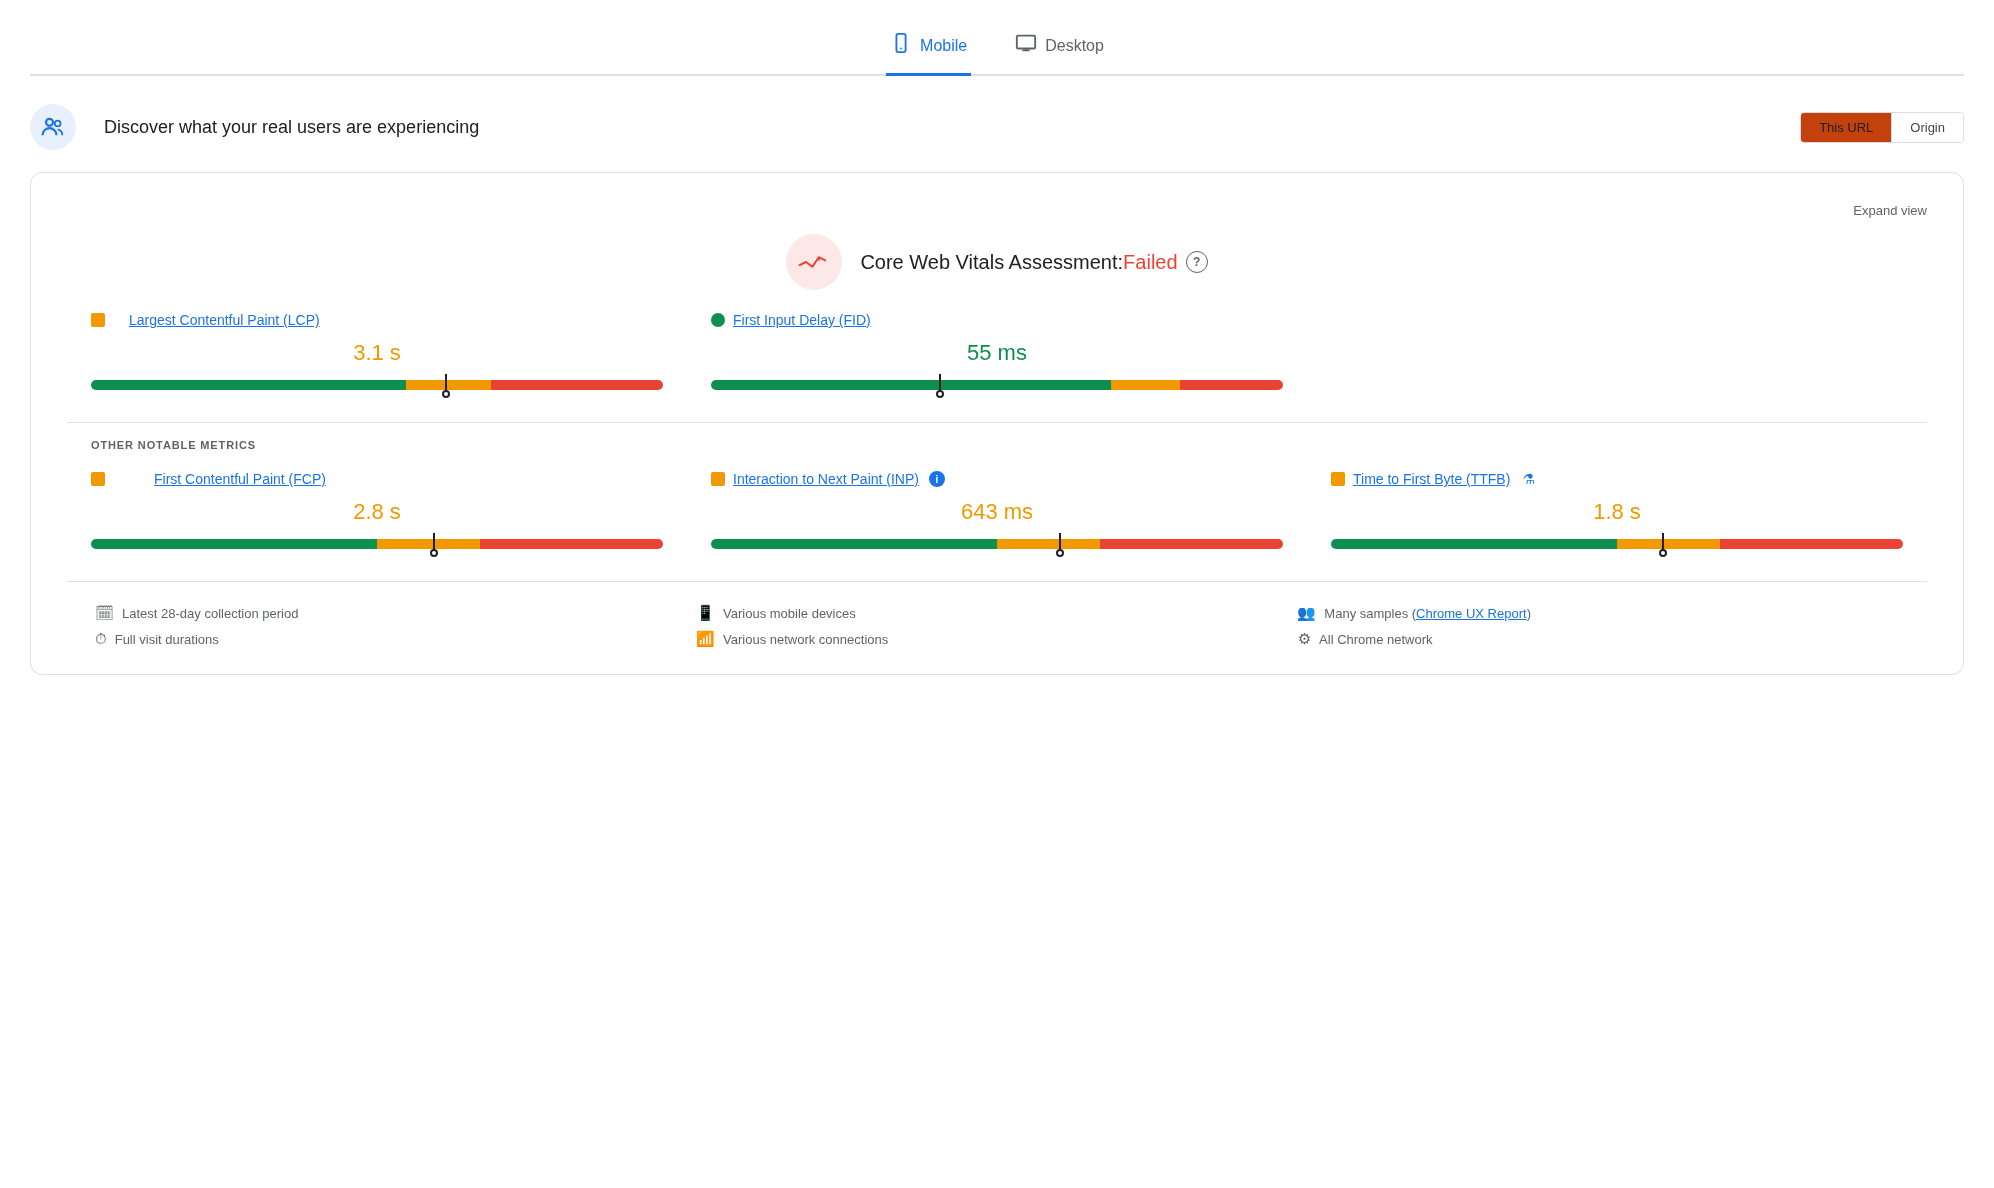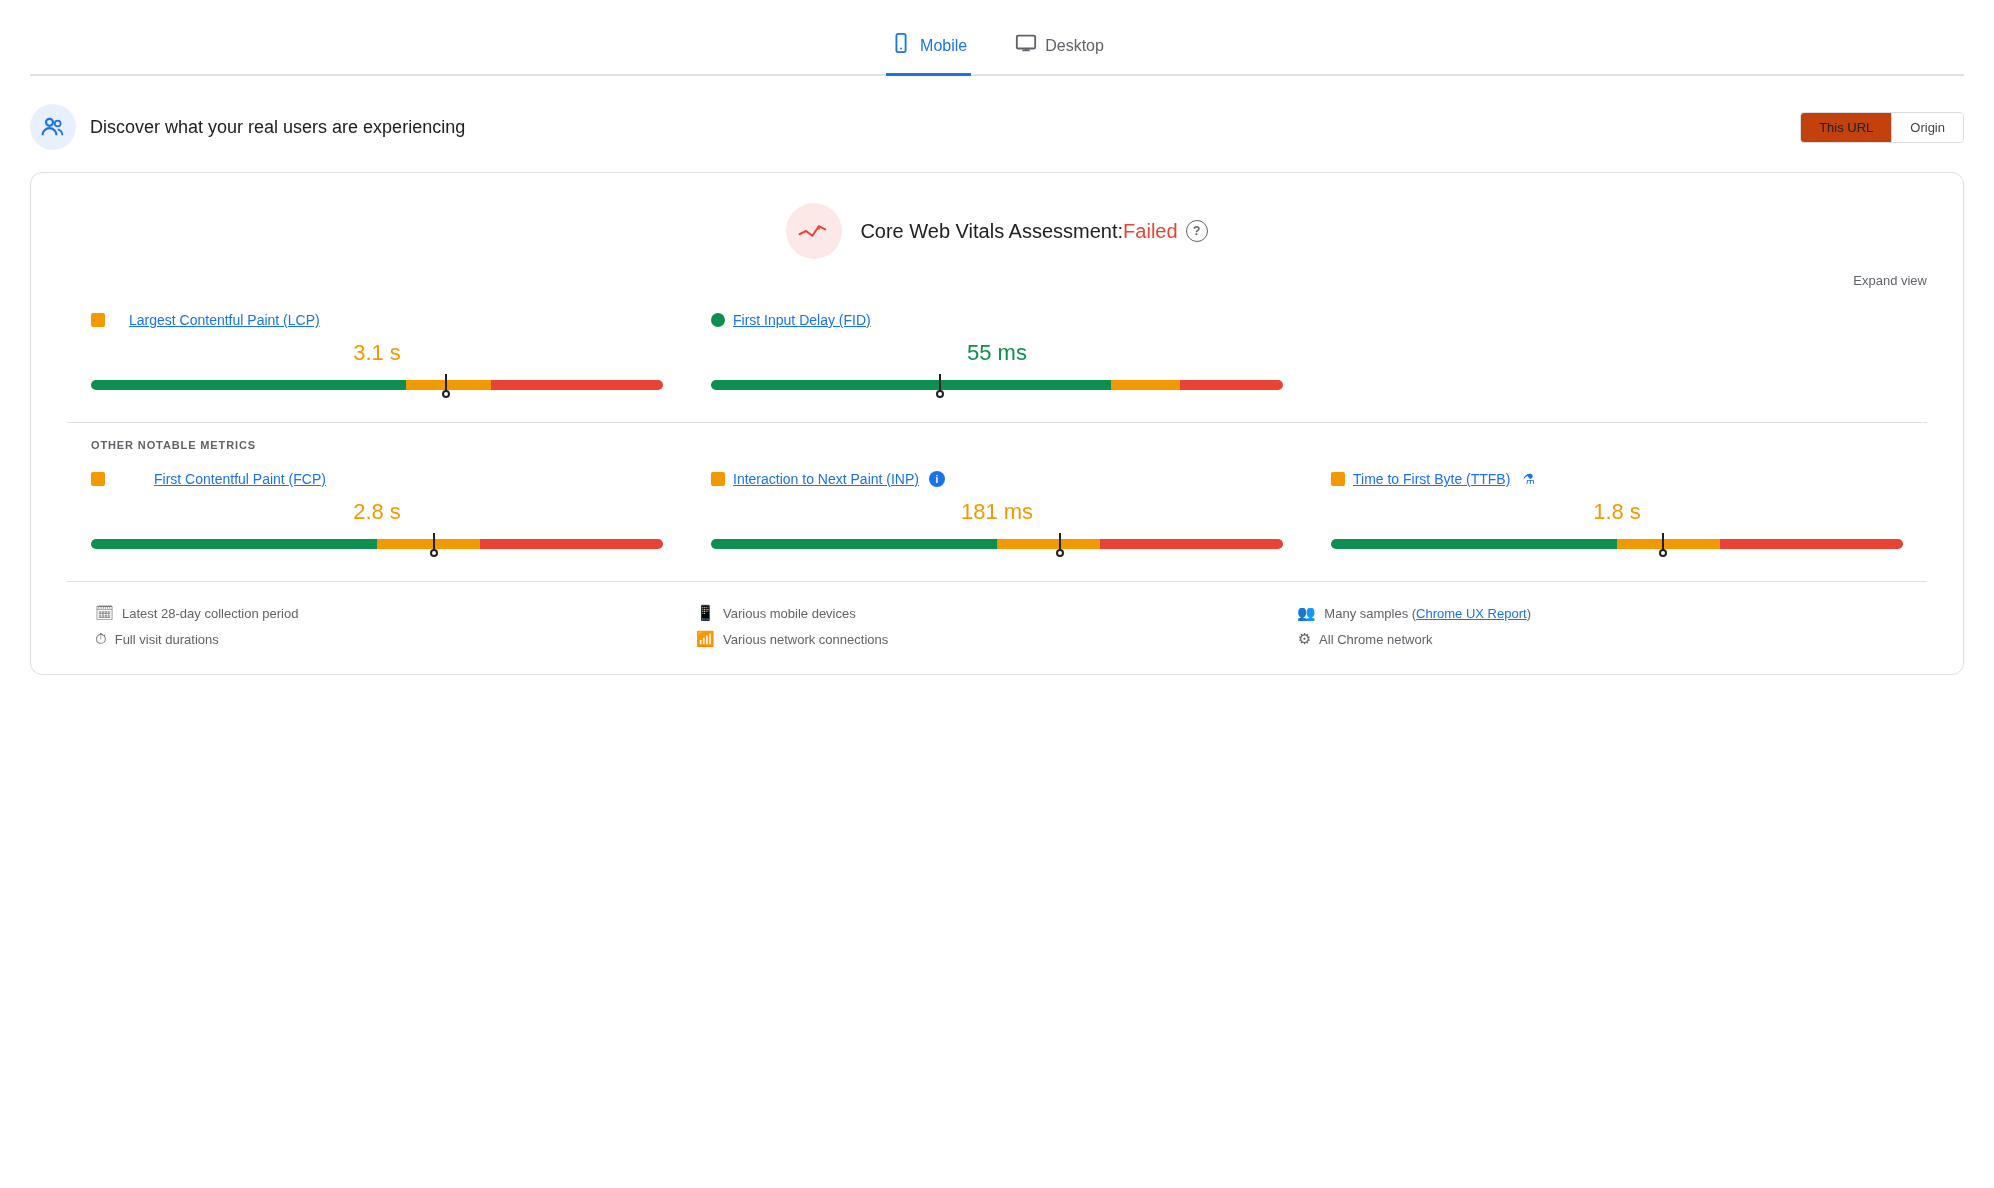--- a/index.html
+++ b/index.html
@@ -48,57 +48,57 @@
         <rect x="2" y="4" width="20" height="14" rx="1.5" stroke="#5f6368" stroke-width="2" fill="none"></rect>
         <line x1="8" y1="20" x2="16" y2="20" stroke="#5f6368" stroke-width="2"></line>
         <line x1="12" y1="18" x2="12" y2="20" stroke="#5f6368" stroke-width="2"></line>
       </svg>
     </span>
     <span>Desktop</span>
   </div>
 </div>
 
 <div style="display:flex;align-items:center;justify-content:space-between;margin-bottom:22px;">
-  <div style="display:flex;align-items:center;gap:14px;">
+  <div style="display:flex;align-items:center;gap:28px;">
     <div style="width:46px;height:46px;border-radius:50%;background:#e8f0fe;display:flex;align-items:center;justify-content:center;">
       <svg width="28" height="28" viewBox="0 0 24 24" fill="none" xmlns="http://www.w3.org/2000/svg">
         <circle cx="9" cy="8" r="3" stroke="#1a73e8" stroke-width="1.8" fill="none"></circle>
         <circle cx="16" cy="9" r="2.5" stroke="#1a73e8" stroke-width="1.5" fill="none"></circle>
         <path d="M3 19c0-3.3 2.7-6 6-6s6 2.7 6 6" stroke="#1a73e8" stroke-width="1.8" fill="none"></path>
         <path d="M16 14c2.2.5 4 2.5 4 5" stroke="#1a73e8" stroke-width="1.5" fill="none"></path>
       </svg>
     </div>
     <span style="font-size:18px;font-weight:500;color:#202124;">Discover what your real users are experiencing</span>
   </div>
   <div style="display:flex;border:1px solid #dadce0;border-radius:4px;overflow:hidden;">
     <button style="padding:7px 18px;border:none;background:#c2410c;cursor:pointer;font-size:13px;color:#202124;font-weight:500;border-right:1px solid #dadce0;">This URL</button>
     <button style="padding:7px 18px;border:none;background:#fff;cursor:pointer;font-size:13px;color:#444;">Origin</button>
   </div>
 </div>
 
 <div style="border:1px solid #e0e0e0;border-radius:12px;padding:30px 36px 0;">
 
+  <div style="display:flex;justify-content:flex-end;margin-bottom:16px;">
+    <span style="color:#5f6368;font-size:13px;cursor:pointer;text-decoration:none;">Expand view</span>
+  </div>
+
   <div style="display:flex;align-items:center;justify-content:center;gap:18px;margin-bottom:14px;">
     <div style="width:56px;height:56px;border-radius:50%;background:#fce8e6;display:flex;align-items:center;justify-content:center;flex-shrink:0;">
       <svg width="32" height="20" viewBox="0 0 40 20">
         <polyline points="2,14 10,10 18,16 26,4 34,8" stroke="#ea4335" stroke-width="2.5" fill="none" stroke-linecap="round" stroke-linejoin="round"></polyline>
         <polygon points="26,4 28,8 24,8" fill="#ea4335"></polygon>
       </svg>
     </div>
     <div style="display:flex;align-items:center;font-size:20px;font-weight:500;color:#202124;">
       <span>Core Web Vitals Assessment: </span>
       <span style="color:#ea4335;">Failed</span>
       <span style="display:inline-flex;align-items:center;justify-content:center;width:22px;height:22px;border-radius:50%;border:1.5px solid #5f6368;color:#5f6368;font-size:12px;font-weight:700;cursor:pointer;margin-left:8px;">?</span>
     </div>
   </div>
 
-  <div style="display:flex;justify-content:flex-end;margin-bottom:16px;">
-    <span style="color:#5f6368;font-size:13px;cursor:pointer;text-decoration:none;">Expand view</span>
-  </div>
-
   <div style="display:grid;grid-template-columns:1fr 1fr 1fr;gap:0;">
 
     <div style="padding:8px 24px 24px;">
       <div style="display:flex;align-items:center;gap:24px;margin-bottom:12px;">
         <div style="width:14px;height:14px;background:#f29900;border-radius:2px;flex-shrink:0;"></div>
         <span style="font-size:14px;font-weight:500;color:#1a73e8;text-decoration:underline;cursor:pointer;">Largest Contentful Paint (LCP)</span>
       </div>
       <div style="text-align:center;font-size:22px;color:#f29900;margin-bottom:14px;">3.1 s</div>
       <div style="position:relative;height:10px;margin-bottom:8px;">
         <div style="display:flex;height:10px;border-radius:5px;overflow:hidden;width:100%;">
@@ -158,21 +158,21 @@
         </div>
       </div>
     </div>
 
     <div style="padding:16px 24px 24px;">
       <div style="display:flex;align-items:center;gap:8px;margin-bottom:12px;">
         <div style="width:14px;height:14px;background:#f29900;border-radius:2px;flex-shrink:0;"></div>
         <span style="font-size:14px;font-weight:500;color:#1a73e8;text-decoration:underline;cursor:pointer;">Interaction to Next Paint (INP)</span>
         <span style="display:inline-flex;align-items:center;justify-content:center;width:16px;height:16px;border-radius:50%;background:#1a73e8;color:#fff;font-size:10px;font-weight:700;cursor:pointer;margin-left:2px;">i</span>
       </div>
-      <div style="text-align:center;font-size:22px;color:#f29900;margin-bottom:14px;">181 ms</div>
+      <div style="text-align:center;font-size:22px;color:#f29900;margin-bottom:14px;">643 ms</div>
       <div style="position:relative;height:10px;margin-bottom:8px;">
         <div style="display:flex;height:10px;border-radius:5px;overflow:hidden;width:100%;">
           <div style="background:#0d904f;width:50%;height:10px;"></div>
           <div style="background:#f29900;width:18%;height:10px;"></div>
           <div style="background:#ea4335;width:32%;height:10px;"></div>
         </div>
         <div style="position:absolute;left:61%;top:-6px;transform:translateX(-50%);display:flex;flex-direction:column;align-items:center;">
           <div style="width:2px;height:18px;background:#202124;"></div>
           <div style="width:8px;height:8px;border-radius:50%;background:#fff;border:2px solid #202124;margin-top:-2px;"></div>
         </div>

